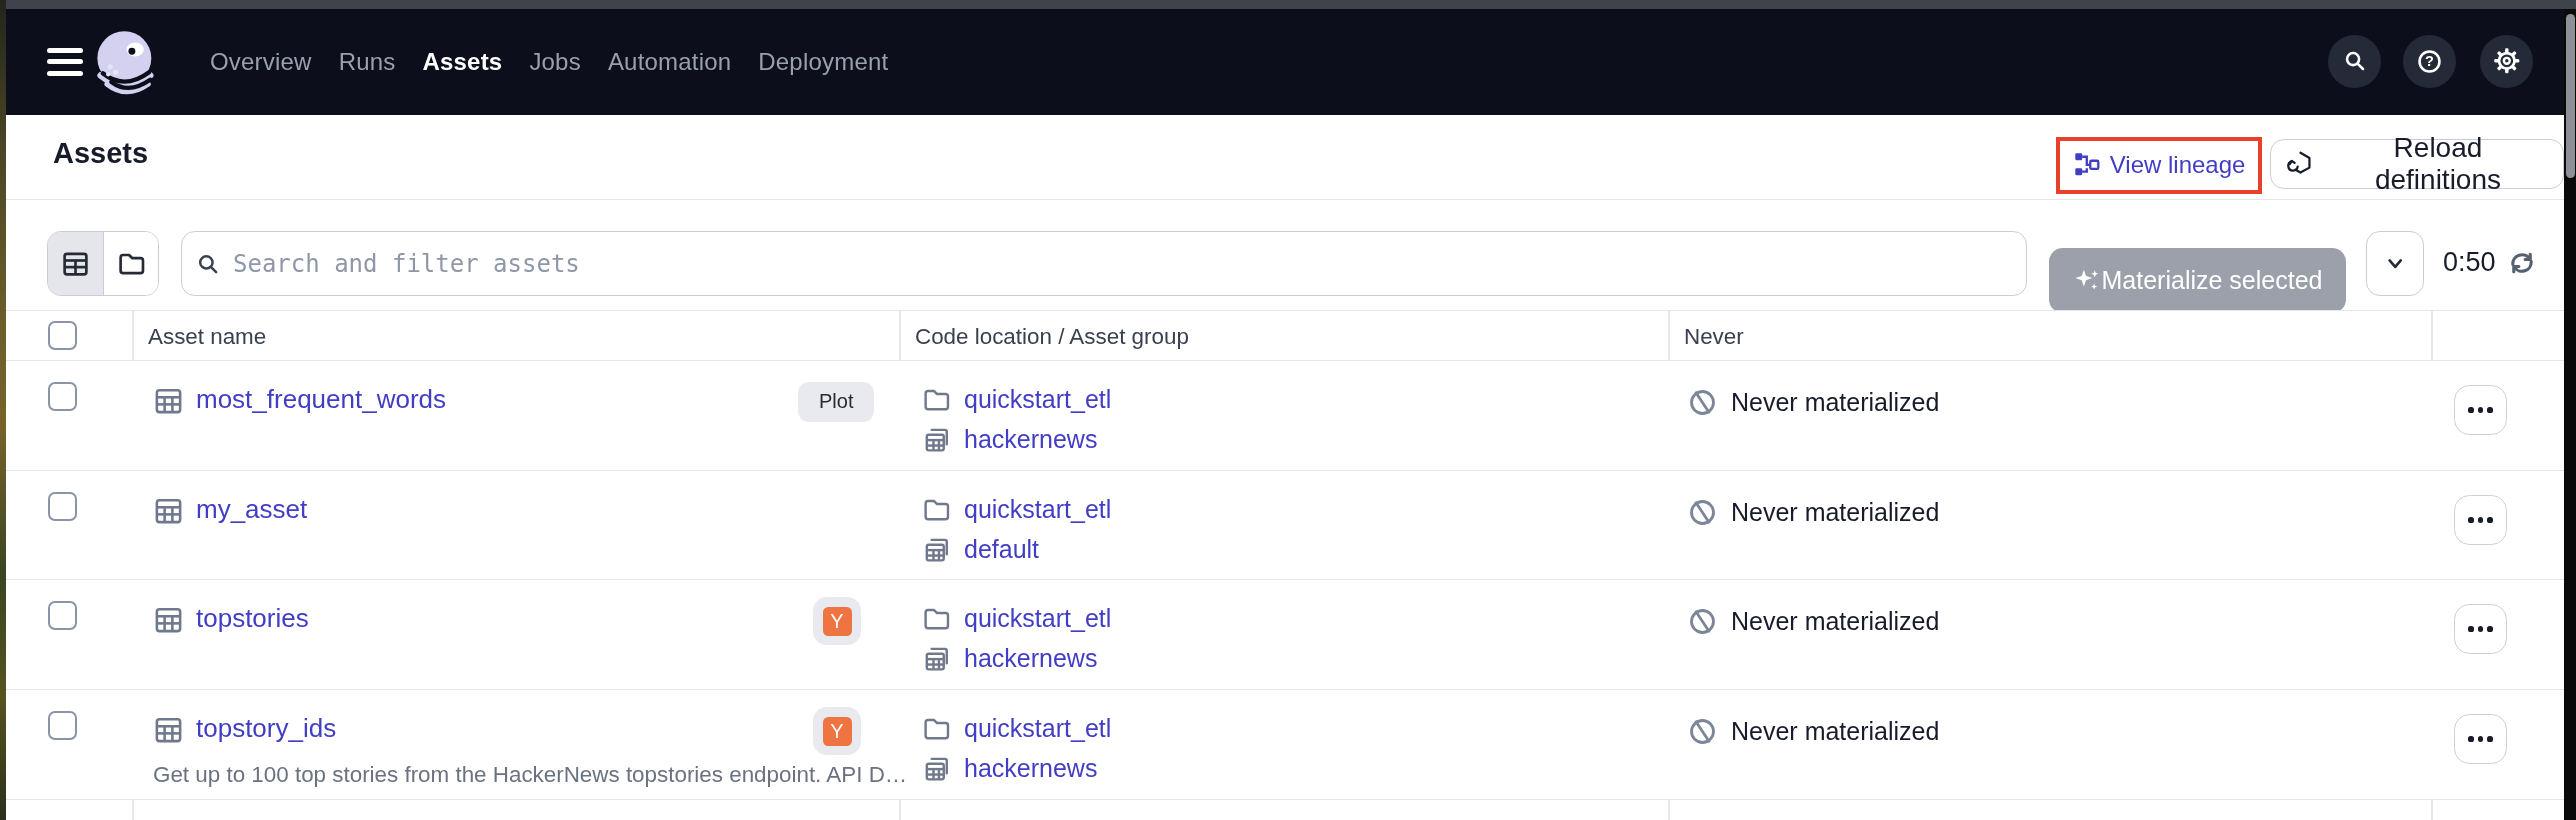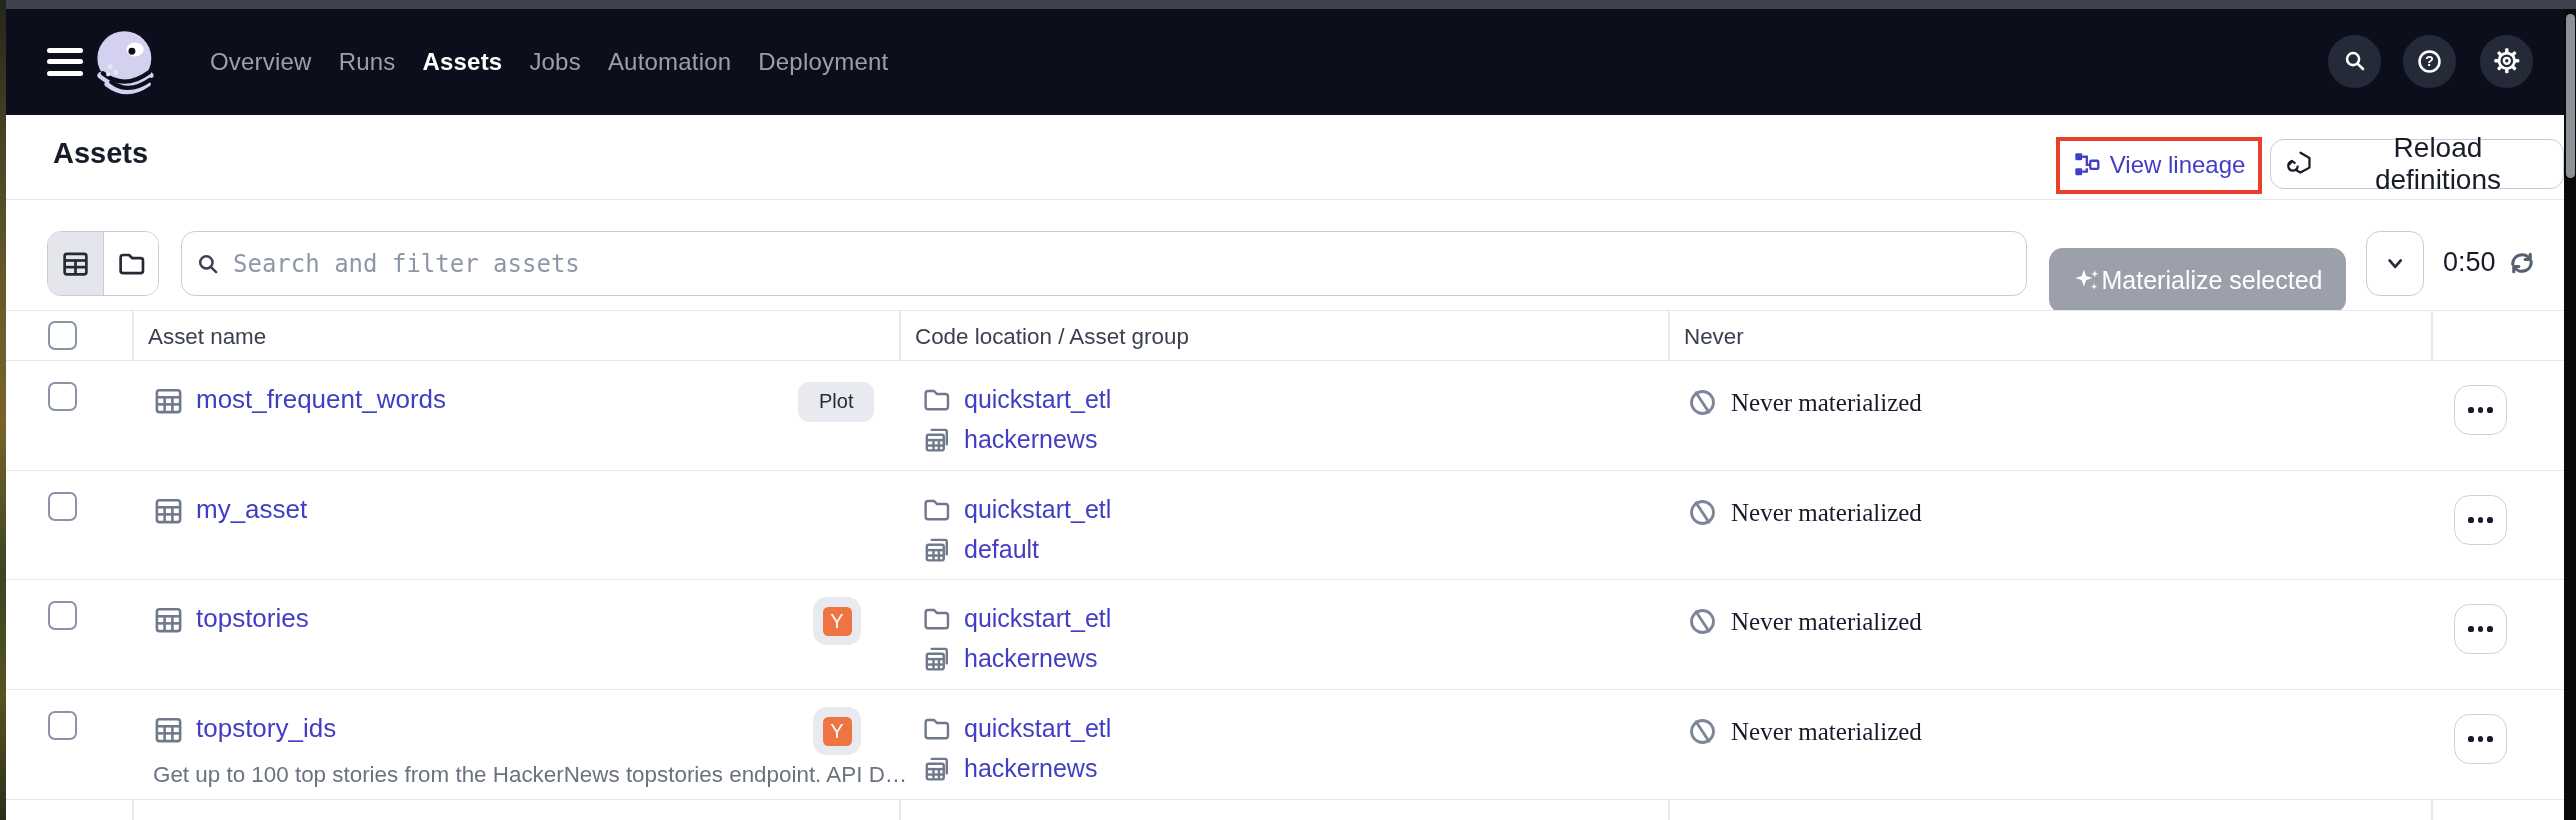--- a/index.html
+++ b/index.html
@@ -70,21 +70,21 @@
   .asset-name { position:absolute; left:190px; top:23px; font-size:26px; color:#413dc4; text-decoration:none; cursor:pointer; }
   .asset-desc { position:absolute; left:147px; top:72px; font-size:22.4px; color:#6a7280; white-space:nowrap; }
   .badge-text { position:absolute; left:792px; top:20.7px; height:40px; padding:0 21px; background:#e9eaef;
     border-radius:11.2px; font-size:20px; color:#252a35; display:flex; align-items:center; }
   .badge-hn { position:absolute; left:807px; top:17px; width:48px; height:48px; background:#e9eaef;
     border-radius:13.8px; display:flex; align-items:center; justify-content:center; }
   .badge-hn b { width:29px; height:29px; background:#ee7542; border-radius:5.2px; color:#fff;
     font-size:20px; font-weight:400; display:flex; align-items:center; justify-content:center; }
   .loc-line { position:absolute; display:flex; align-items:center; gap:13px; }
   .loc-line a { font-size:25px; color:#413dc4; text-decoration:none; cursor:pointer; }
-  .status-wrap { position:absolute; left:1681px; top:26px; display:flex; align-items:center; gap:13px;font-family:Liberation Serif, serif; }
+  .status-wrap { position:absolute; left:1681px; top:26px; display:flex; align-items:center; gap:13px; }
   .status-text { font-size:25px; color:#181c2a; }
   .dots-btn { position:absolute; left:2448px; top:24px; width:53px; height:50px; background:#fff;
     border:1.7px solid #cbd0d9; border-radius:15.5px; display:flex; align-items:center; justify-content:center; gap:4.3px; cursor:pointer; }
   .dots-btn i { width:5.2px; height:5.2px; border-radius:50%; background:#181c2a; }
   svg { display:block; }
 </style>
 </head>
 <body>
 
 <div id="screen">

